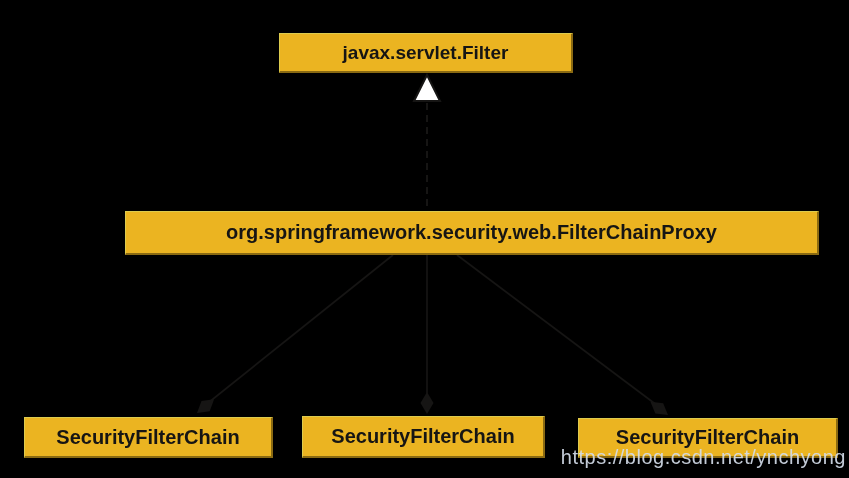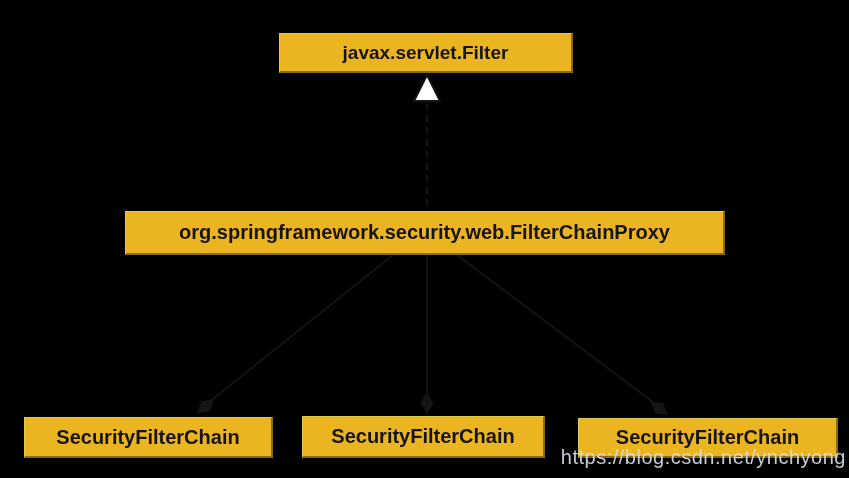--- a/index.html
+++ b/index.html
@@ -33,21 +33,21 @@
     border-top: 1px solid #ddcb4e;
     border-left: 1px solid #ddcb4e;
     border-right: 2px solid #8a6a12;
     border-bottom: 2px solid #8a6a12;
     color: #161514;
     font-weight: bold;
     white-space: nowrap;
     z-index: 2;
   }
   #node-filter   { left: 279px; top: 33px;  width: 294px; height: 40px; font-size: 19px; }
-  #node-proxy    { left: 125px; top: 211px; width: 600px; height: 44px; font-size: 20px; }
+  #node-proxy    { left: 125px; top: 211px; width: 694px; height: 44px; font-size: 20px; }
   #node-chain-1  { left: 24px;  top: 417px; width: 249px; height: 41px; font-size: 20px; }
   #node-chain-2  { left: 302px; top: 416px; width: 243px; height: 42px; font-size: 20px; }
   #node-chain-3  { left: 578px; top: 418px; width: 260px; height: 40px; font-size: 20px; }
   #watermark {
     position: absolute;
     right: 3px;
     top: 446px;
     font-size: 20px;
     letter-spacing: 0.5px;
     color: rgba(212, 220, 233, 0.92);

